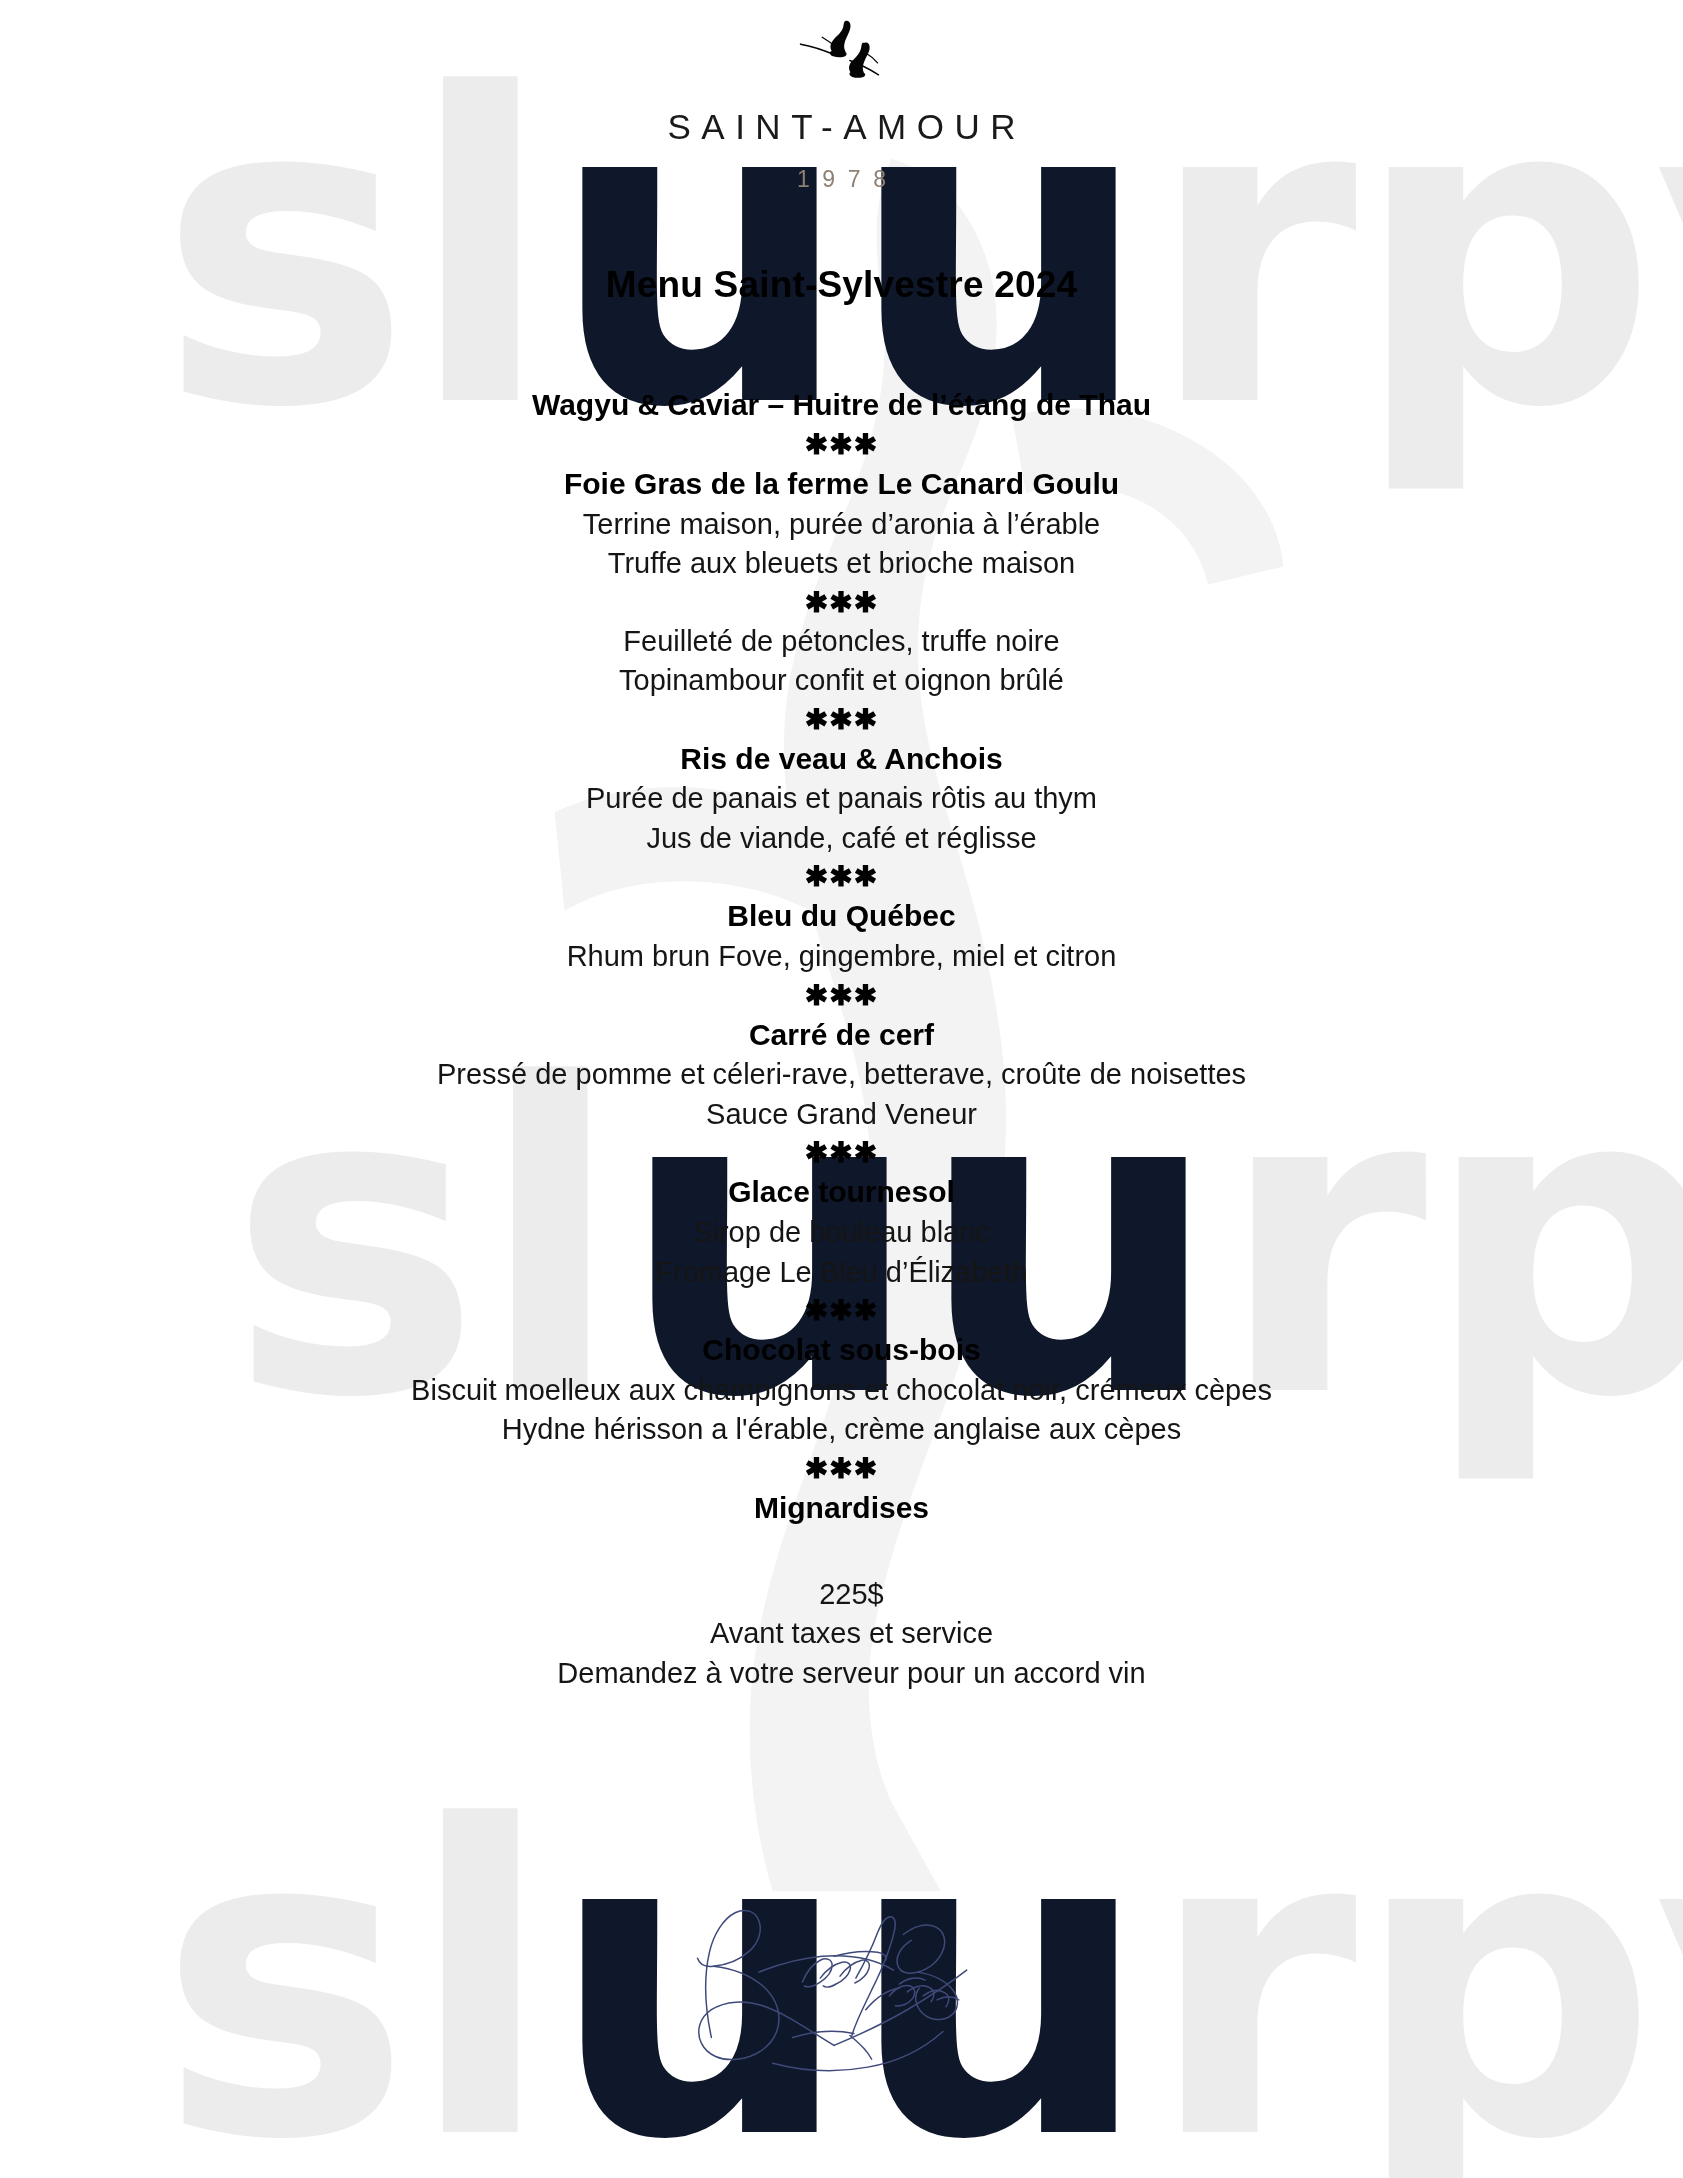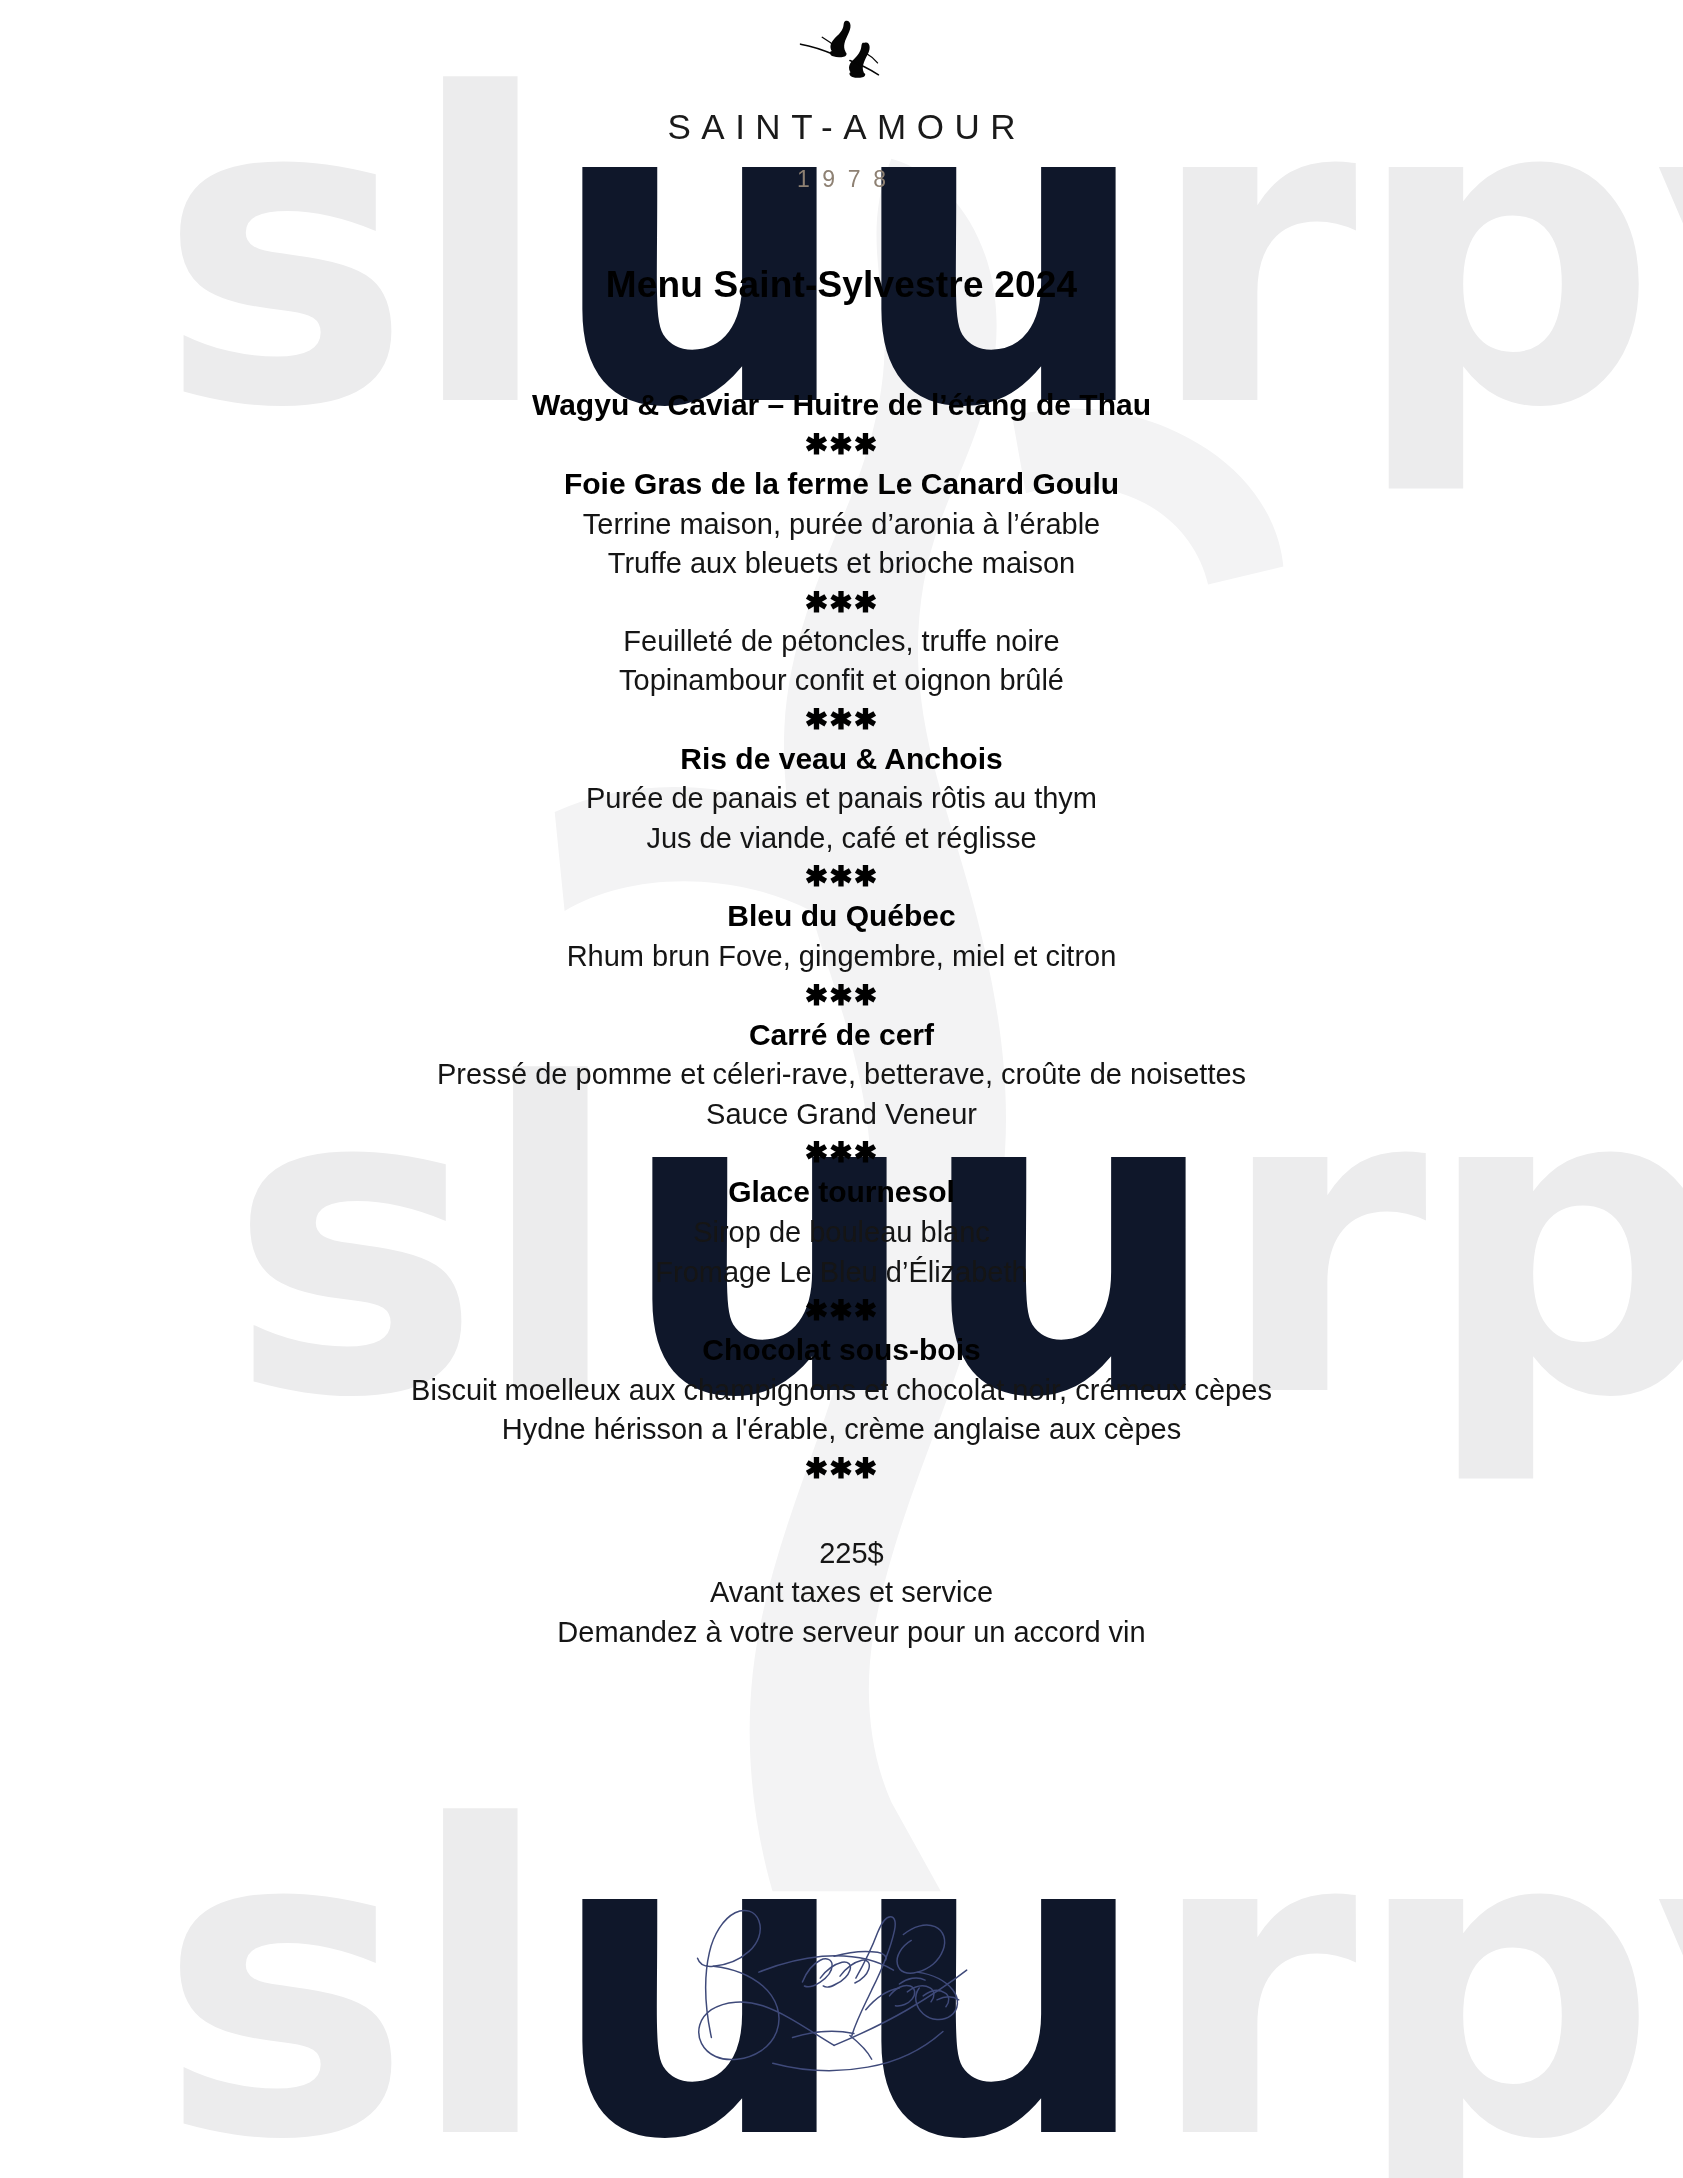--- a/index.html
+++ b/index.html
@@ -266,20 +266,23 @@
           <div class="course-line">Sirop de bouleau blanc</div>
           <div class="course-line">Fromage Le Bleu d’Élizabeth</div>
         </div>
         <div class="sep">✱✱✱</div>
         <div class="course">
           <div class="course-name">Chocolat sous-bois</div>
           <div class="course-line">Biscuit moelleux aux champignons et chocolat noir, crémeux cèpes</div>
           <div class="course-line">Hydne hérisson a l'érable, crème anglaise aux cèpes</div>
         </div>
         <div class="sep">✱✱✱</div>
+        <div class="course">
+          <div class="course-name">Mignardises</div>
+        </div>
       </div>
 
     <div class="footer-block">
       <div class="footer-line">225$</div>
       <div class="footer-line">Avant taxes et service</div>
       <div class="footer-line">Demandez à votre serveur pour un accord vin</div>
     </div>
 
   </div>
 

